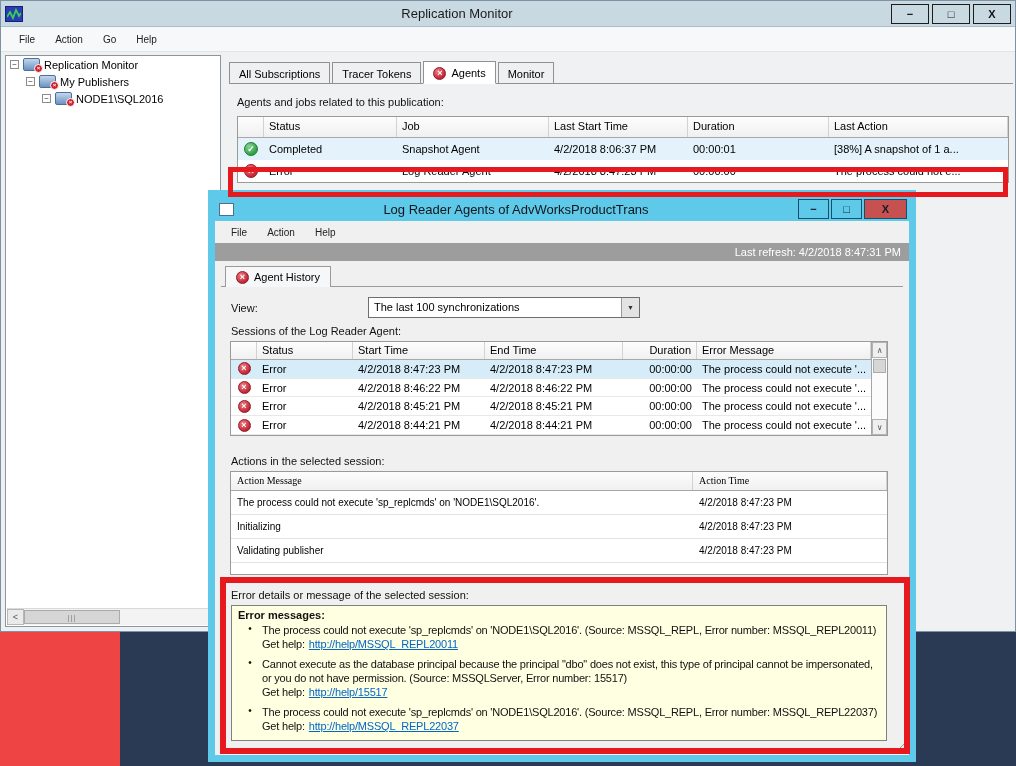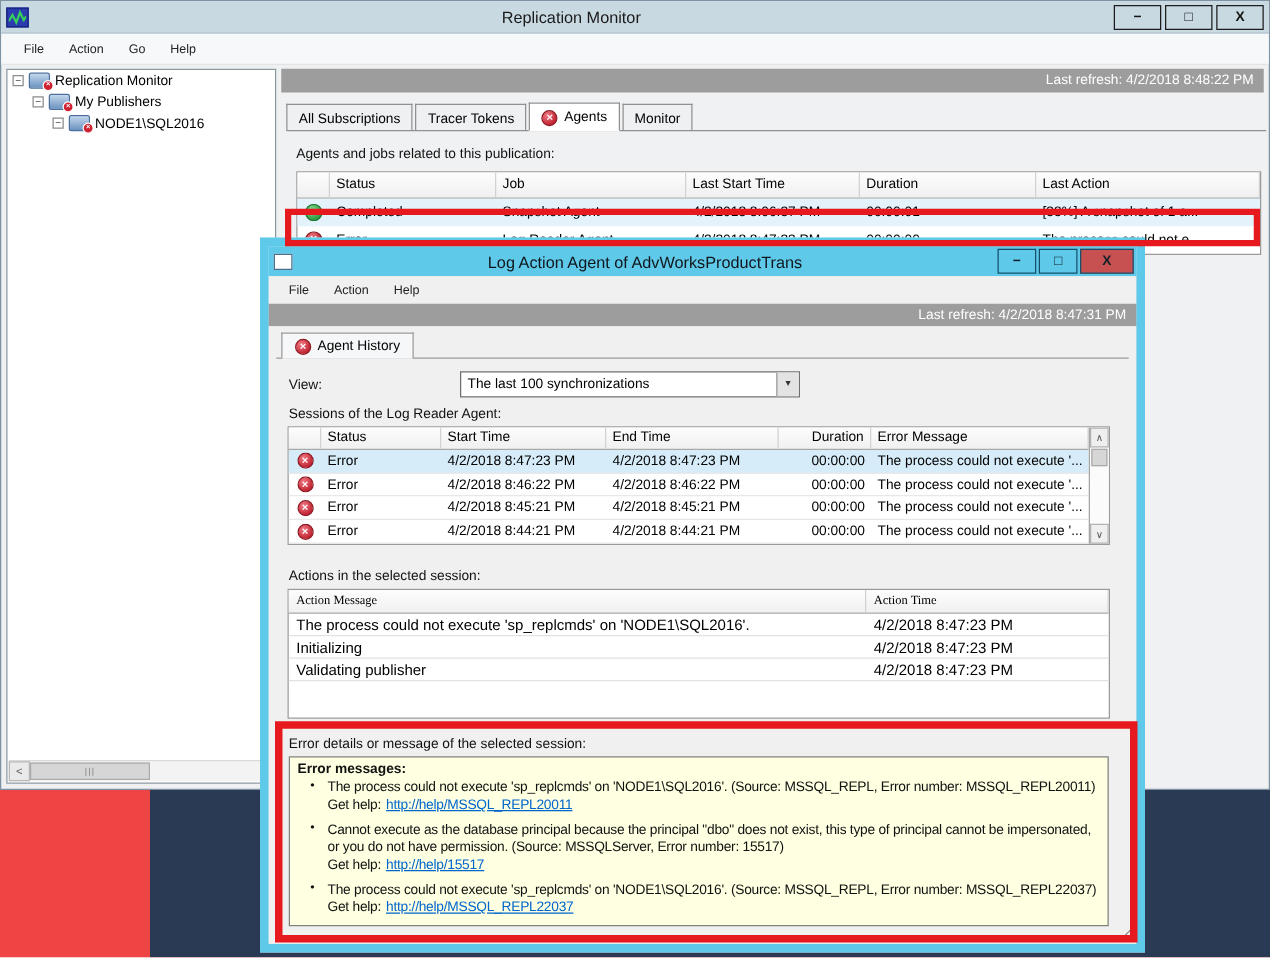--- a/index.html
+++ b/index.html
@@ -84,21 +84,21 @@
   .s-ic{width:26px;display:flex;align-items:center;justify-content:center;} .s-c1{width:96px;} .s-c2{width:132px;} .s-c3{width:138px;} .s-c4{width:74px;text-align:right;} .s-last{flex:1;}
   .selrow { background:#d7ecf9; }
   .vscroll { width:17px; border-left:1px solid #a5a5a5; background:#fbfbfb; display:flex; flex-direction:column; }
   .sbtn-v { height:16px; background:#efefef; border:1px solid #b3b3b3; font-size:8px; color:#555; display:flex; align-items:center; justify-content:center; }
   .vthumb { height:14px; margin:1px; background:#d6d6d6; border:1px solid #ababab; }
   .vtrack { flex:1; }
 
   .agrid { position:absolute; left:15px; top:210px; width:658px; height:104px; border:1px solid #9a9a9a; background:#fff; }
   .ahead { display:flex; background:linear-gradient(#fdfdfd,#f0f0f0); border-bottom:1px solid #a8a8a8; height:19px; }
   .ah { border-right:1px solid #d2d2d2; padding:3px 6px; font-size:10px;font-family:Liberation Serif, serif; }
-  .arow { display:flex; height:18px; align-items:center; font-size:12px; border-bottom:1px solid #e2e2e2; }
+  .arow { display:flex; height:24px; align-items:center; font-size:10px; border-bottom:1px solid #e2e2e2; }
   .ac { padding:0 6px; white-space:nowrap; overflow:hidden; }
   .a-msg{width:462px;} .a-time{flex:1;}
 
   .errbox { position:absolute; left:16px; top:344px; width:656px; height:136px; background:#ffffe1; border:1px solid #808080; padding:3px 6px; overflow:hidden; }
   .eb-title { font-size:11px; font-weight:bold; color:#111; }
   .eb-item { display:flex; margin:2px 0 6px; }
   .eb-bullet { width:24px; text-align:center; font-size:10px; color:#111; flex:0 0 24px; }
   .eb-body { flex:1; font-size:11px; line-height:14px; letter-spacing:-0.2px; color:#111; }
   .eb-body a { color:#0066cc; }
   .gethelp { margin-right:4px; }
@@ -154,21 +154,20 @@
           </span>
         <span class="tlabel">NODE1\SQL2016</span>
       </div>
       <div class="hscroll">
         <span class="sbtn-h">&lt;</span>
         <span class="hthumb">|||</span>
       </div>
     </div>
 
     <div class="rightpanel">
-      <div class="refreshbar">Last refresh: 4/2/2018 8:48:22 PM</div>
       <div class="tabstrip">
         <span class="tab">
             <span>All Subscriptions</span>
           </span>
         <span class="tab">
             <span>Tracer Tokens</span>
           </span>
         <span class="tab active">
             <span class="errc sm">×</span>
             <span>Agents</span>
@@ -208,21 +207,21 @@
           <span class="gc g-c4">00:00:00</span>
           <span class="gc g-last">The process could not e...</span>
         </div>
       </div>
     </div>
   </div>
 
   <div id="dialog">
     <div class="dtitle">
       <span class="dicon"><span class="dicon-bar"></span></span>
-      <span class="title">Log Action Agent of AdvWorksProductTrans</span>
+      <span class="title">Log Reader Agents of AdvWorksProductTrans</span>
       <span class="dbtns">
         <span class="dbtn">−</span>
         <span class="dbtn">□</span>
         <span class="dbtn close">X</span>
       </span>
     </div>
     <div class="dmenubar">
       <span class="mi">File</span>
       <span class="mi">Action</span>
       <span class="mi">Help</span>

